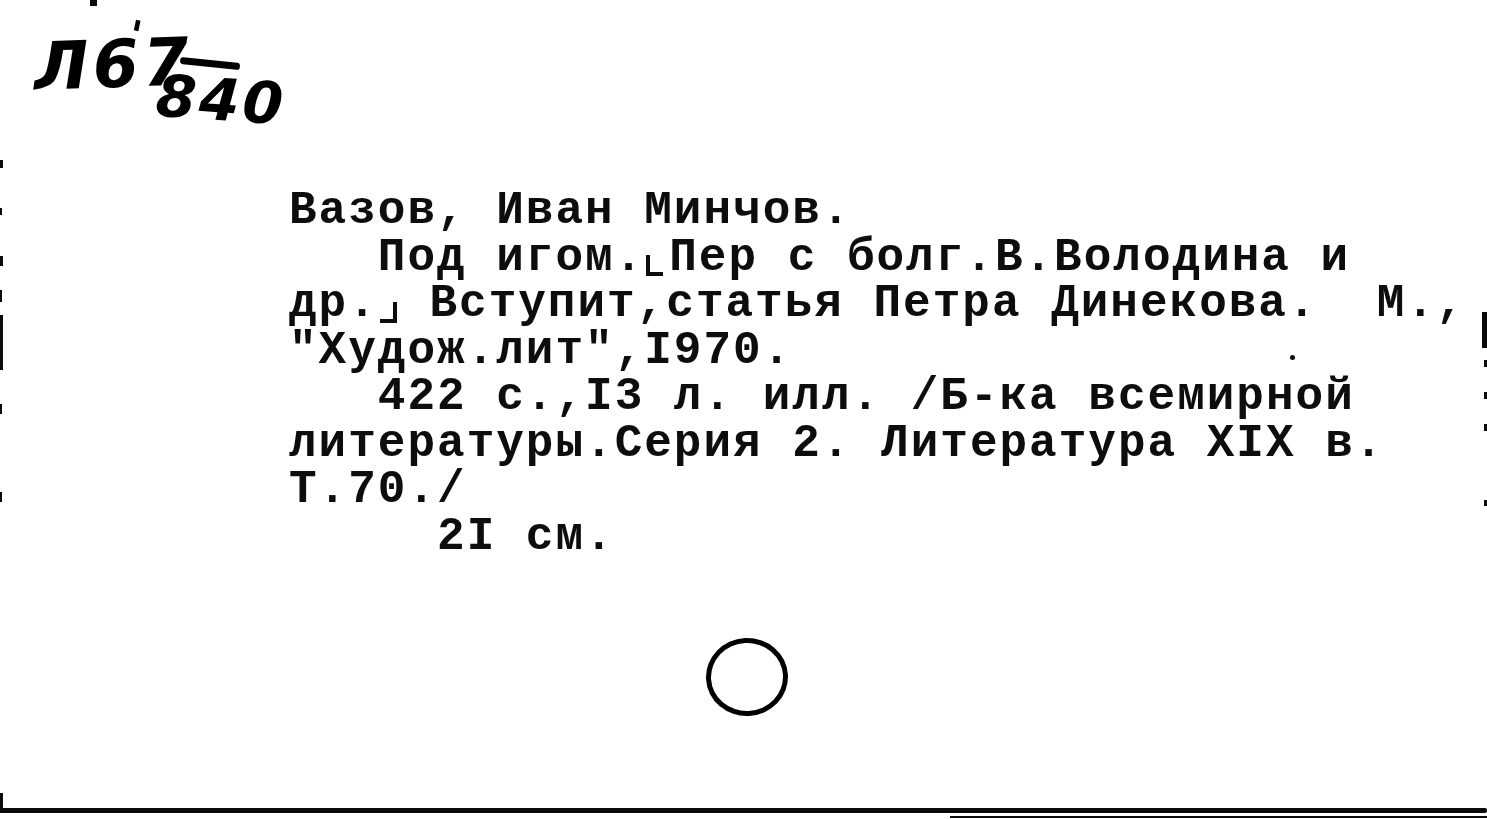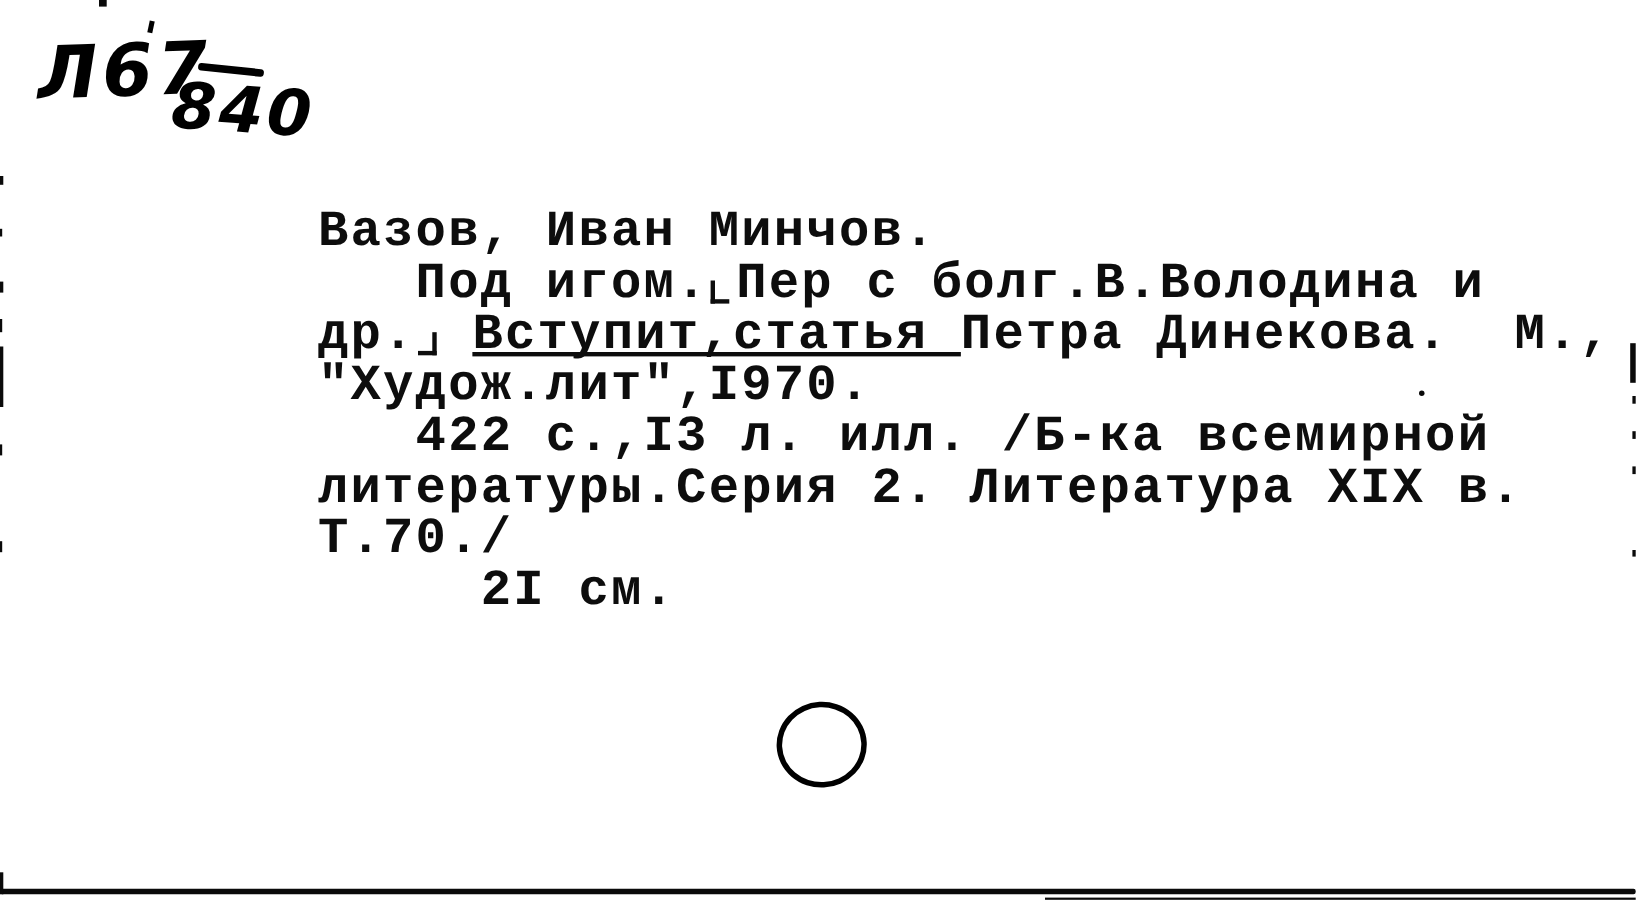--- a/index.html
+++ b/index.html
@@ -33,21 +33,20 @@
   }
 
   
   .text-block{
     position:absolute;left:277px;top:188px;
     font-size:46px;font-weight:700;line-height:46.5px;letter-spacing:2px;
     color:#0d0d0d;white-space:pre;margin-left:12px;
   }
   .tline{white-space:pre;}
   .underlined{
-    text-decoration:underline;
     text-decoration-thickness:4px;
     text-underline-offset:4px;
     text-decoration-skip-ink:none;
   }
   .corner-open{
     display:inline-block;width:13px;height:17px;
     border-left:4px solid #0d0d0d;border-bottom:4px solid #0d0d0d;
     transform:translateY(6px);margin:0 6px 0 2px;
   }
   .corner-close{

